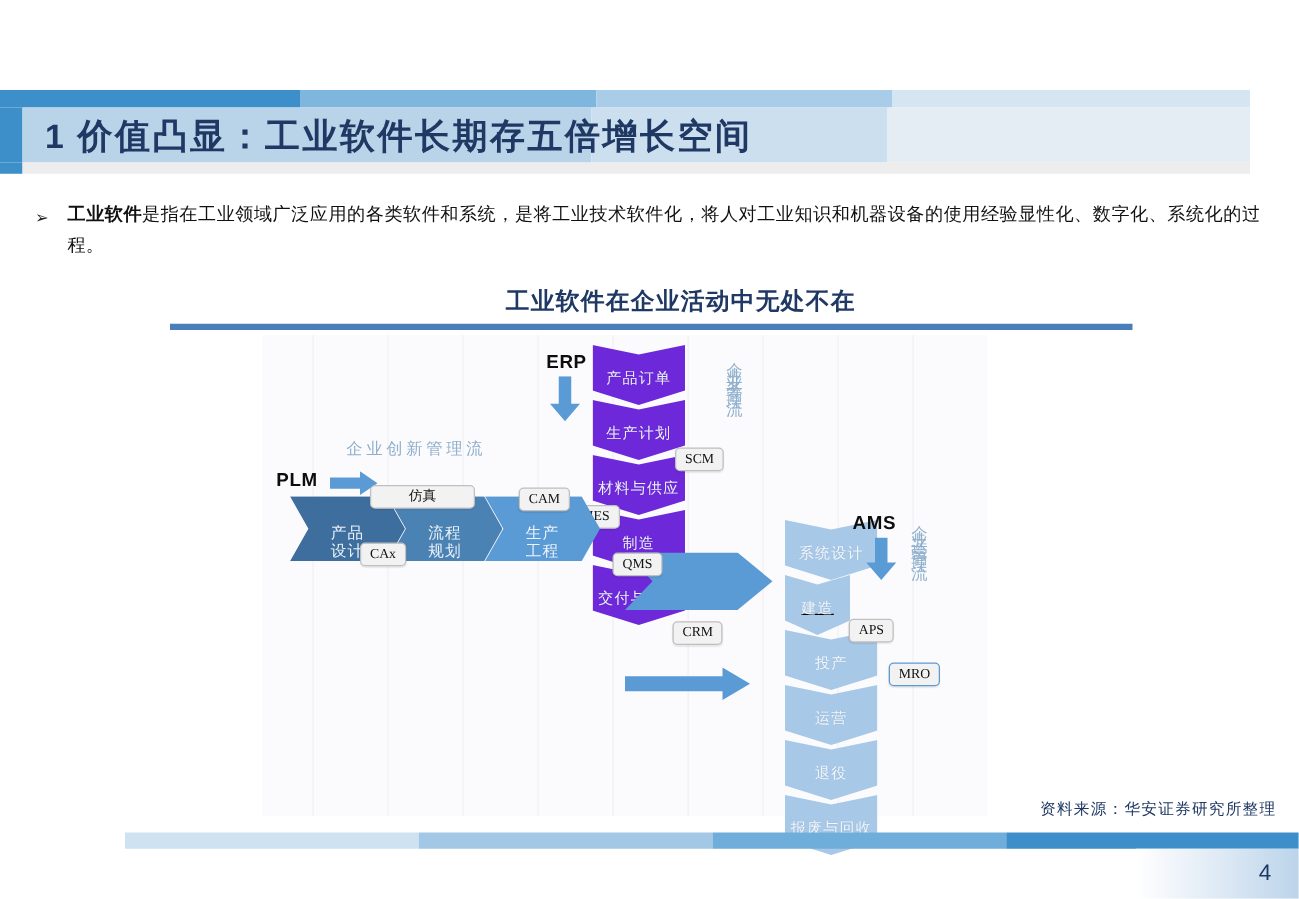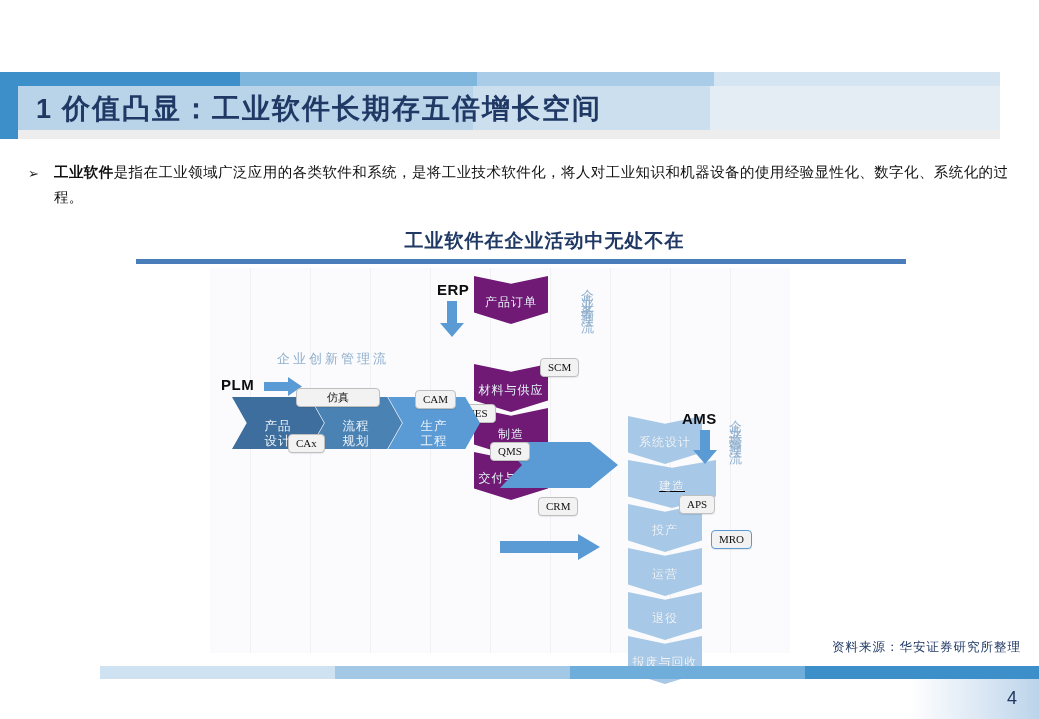--- a/index.html
+++ b/index.html
@@ -58,21 +58,21 @@
   .stage{position:absolute;left:0;top:264px;width:1039px;height:392px;}
 
   
   .vchev{position:absolute;display:flex;align-items:center;justify-content:center;
     clip-path:polygon(0 0,50% 16%,100% 0,100% 76%,50% 100%,0 76%);
     text-align:center;line-height:14px;}
   .vchev span{
     color:#EAF2FA;font-size:12px;letter-spacing:1px;font-weight:normal;
     font-family:"Liberation Serif","DejaVu Serif",serif;
     text-shadow:0 0 1px rgba(0,0,0,.12);display:block;padding-top:4px;}
-  .mid{background:#701a75;}
+  .mid{background:#6d28d9;}
   .rgt{background:#A7C8E7;margin-left:28px;}
   .rgt span{color:#F2F7FC;}
 
   
   .hchev{position:absolute;display:flex;align-items:flex-end;justify-content:center;
     clip-path:polygon(0 0,84% 0,100% 50%,84% 100%,0 100%,16% 50%);
     text-align:center;line-height:15px;}
   .hchev span{color:#EAF2FA;font-size:12.5px;letter-spacing:1px;display:block;}
   .dk{background:#3E6E9E;}
   .md{background:#4B82B4;}
@@ -157,20 +157,23 @@
 <div class="stage">
 
   <div class="flab" style="left:437px;top:17px;">ERP</div>
   <svg class="arrow-d" style="left:440px;top:37px;" width="24" height="36">
     <polygon points="7,0 17,0 17,22 24,22 12,36 0,22 7,22" fill="#5B9BD5"></polygon>
   </svg>
 
   <div class="vchev mid" style="left:474px;top:12px;width:74px;height:48px;">
     <span>产品订单</span>
   </div>
+  <div class="vchev mid" style="left:474px;top:56px;width:74px;height:48px;">
+    <span>生产计划</span>
+  </div>
   <div class="vchev mid" style="left:474px;top:100px;width:74px;height:48px;">
     <span>材料与供应</span>
   </div>
   <div class="vchev mid" style="left:474px;top:144px;width:74px;height:48px;">
     <span>制造</span>
   </div>
   <div class="vchev mid" style="left:474px;top:188px;width:74px;height:48px;">
     <span>交付与分销</span>
   </div>
 
@@ -205,21 +208,21 @@
     <span>生产<br>工程</span>
   </div>
 
   <div class="chip wide" style="left:296px;top:124px;">仿真</div>
   <div class="chip" style="left:288px;top:170px;">CAx</div>
   <div class="chip" style="left:415px;top:126px;">CAM</div>
 
   <div class="vchev rgt" style="left:600px;top:152px;width:74px;height:48px;">
     <span>系统设计</span>
   </div>
-  <div class="vchev rgt" style="left:600px;top:196px;width:88px;height:48px;text-decoration:underline;">
+  <div class="vchev rgt" style="left:600px;top:196px;width:52px;height:48px;text-decoration:underline;">
     <span>建造</span>
   </div>
   <div class="vchev rgt" style="left:600px;top:240px;width:74px;height:48px;">
     <span>投产</span>
   </div>
   <div class="vchev rgt" style="left:600px;top:284px;width:74px;height:48px;">
     <span>运营</span>
   </div>
   <div class="vchev rgt" style="left:600px;top:328px;width:74px;height:48px;">
     <span>退役</span>

